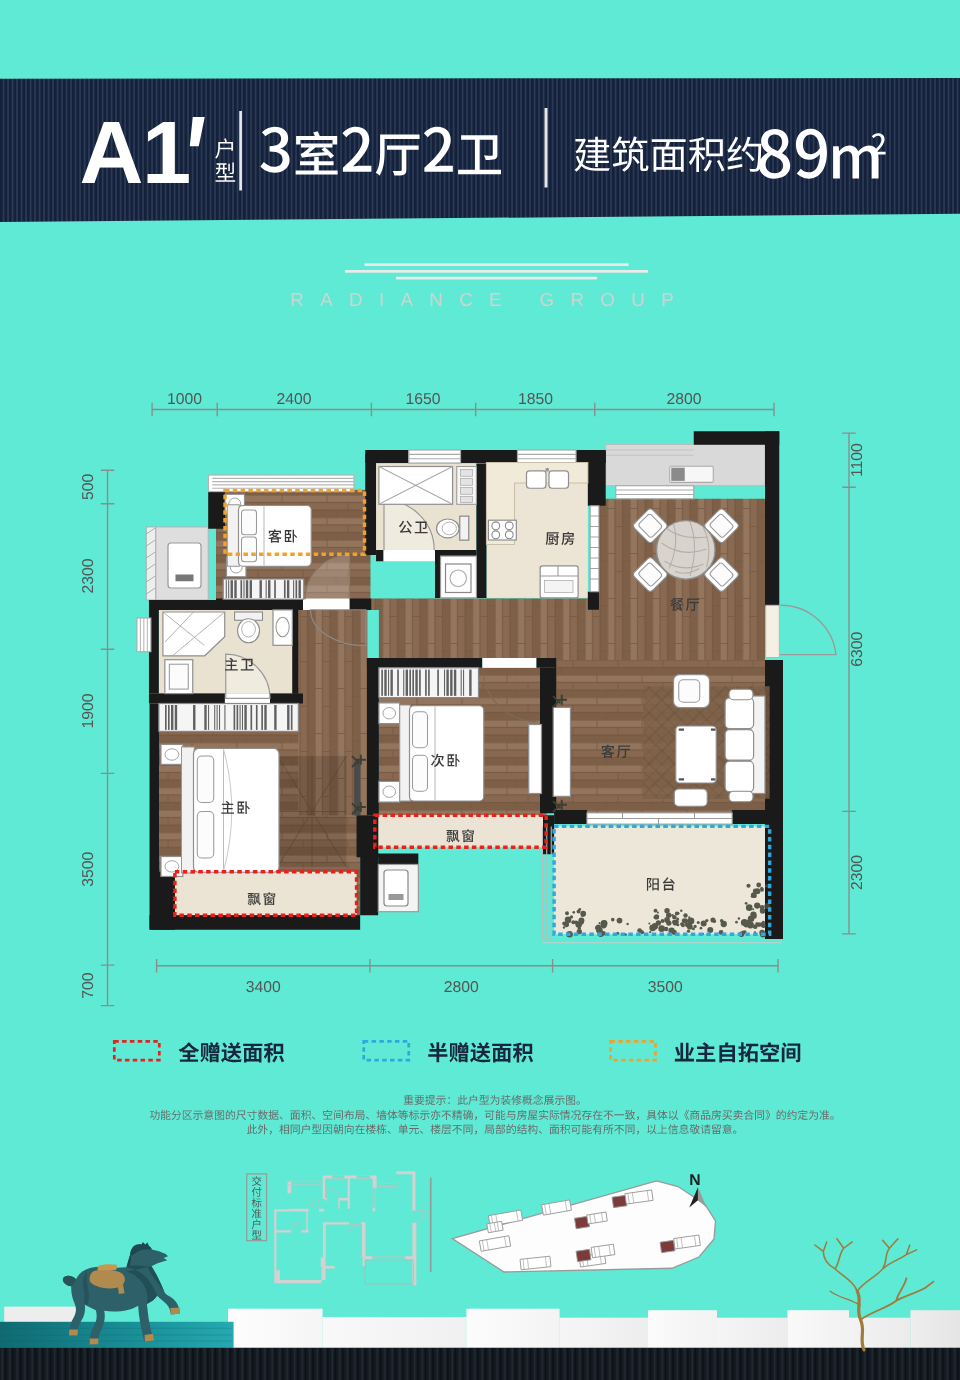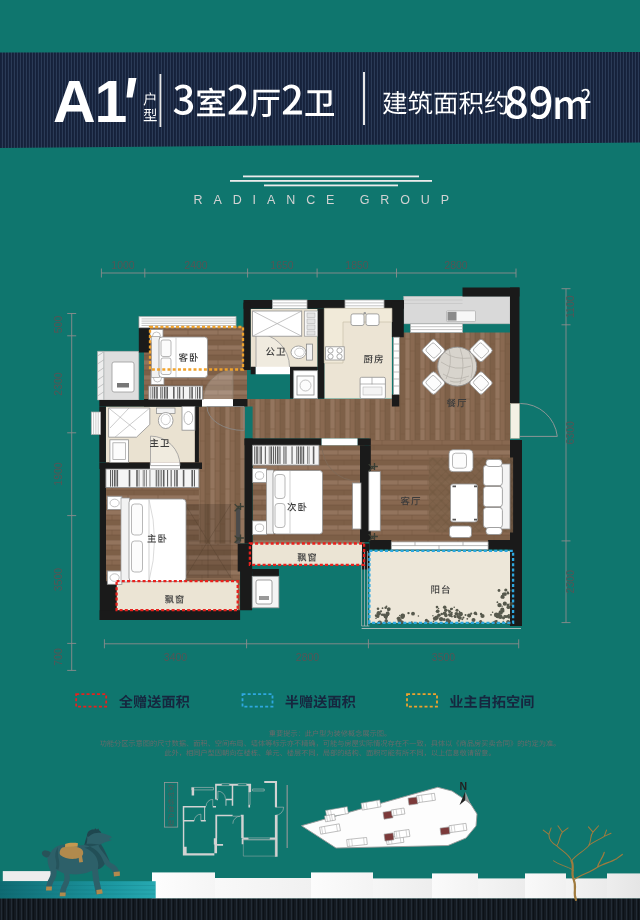--- a/index.html
+++ b/index.html
@@ -1,15 +1,15 @@
 <!DOCTYPE html>
 <html><head><meta charset="utf-8">
 <style>
 html,body{margin:0;padding:0;background:#fff;}
-#page{position:relative;width:640px;height:920px;overflow:hidden;background:#0f766e;}
+#page{position:relative;width:640px;height:920px;overflow:hidden;background:#5eead4;}
 svg{display:block;}
 </style></head>
 <body>
 <div id="page">
 <svg width="640" height="920" viewBox="0 0 640 920">
 <defs>
 <pattern id="pin" width="3" height="8" patternUnits="userSpaceOnUse">
   <rect width="3" height="8" fill="#15213a"></rect>
   <rect x="1.9" width="0.95" height="8" fill="#2e3f5c"></rect>
 </pattern>

